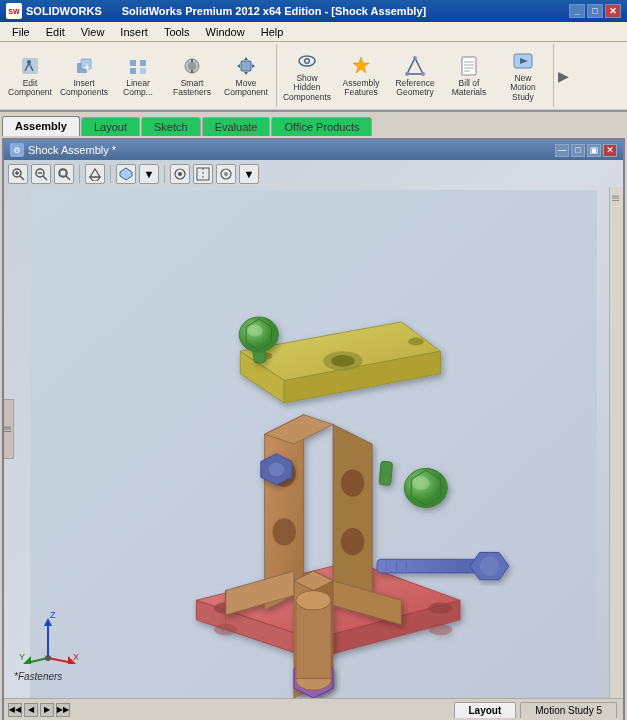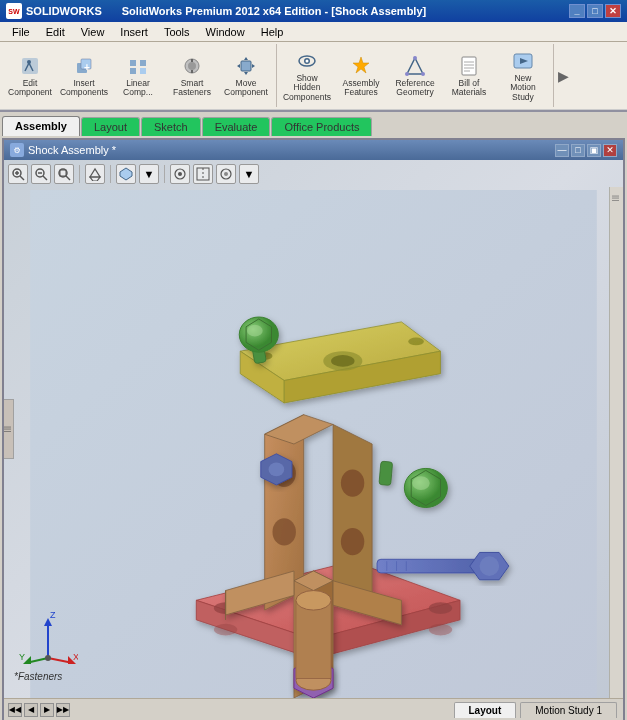--- a/index.html
+++ b/index.html
@@ -718,16 +718,16 @@
 
   <div style="height:22px;background:#d4d0c8;border-top:1px solid #b0a898;display:flex;align-items:center;justify-content:space-between;padding:0 4px;">
     <div style="display:flex;align-items:center;gap:2px;">
       <div class="nav-btn">◀◀</div>
       <div class="nav-btn">◀</div>
       <div class="nav-btn">▶</div>
       <div class="nav-btn">▶▶</div>
     </div>
     <div style="display:flex;gap:2px;">
       <div class="bottom-tab active">Layout</div>
-      <div class="bottom-tab">Motion Study 1</div>
+      <div class="bottom-tab">Motion Study 5</div>
     </div>
   </div>
 </div>
 
 </body></html>

